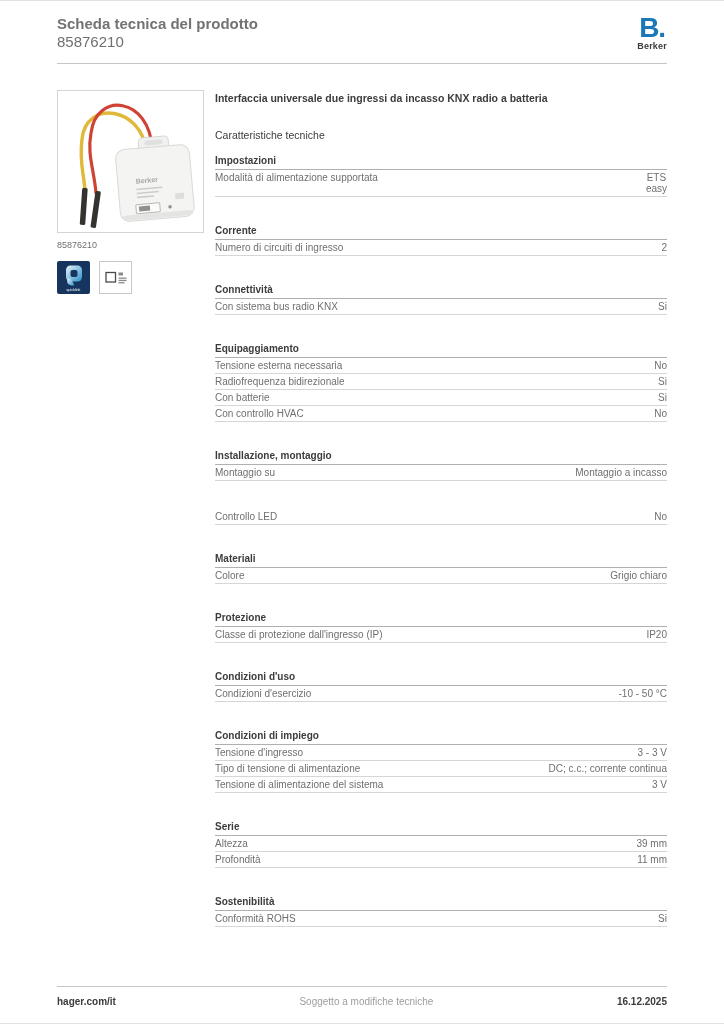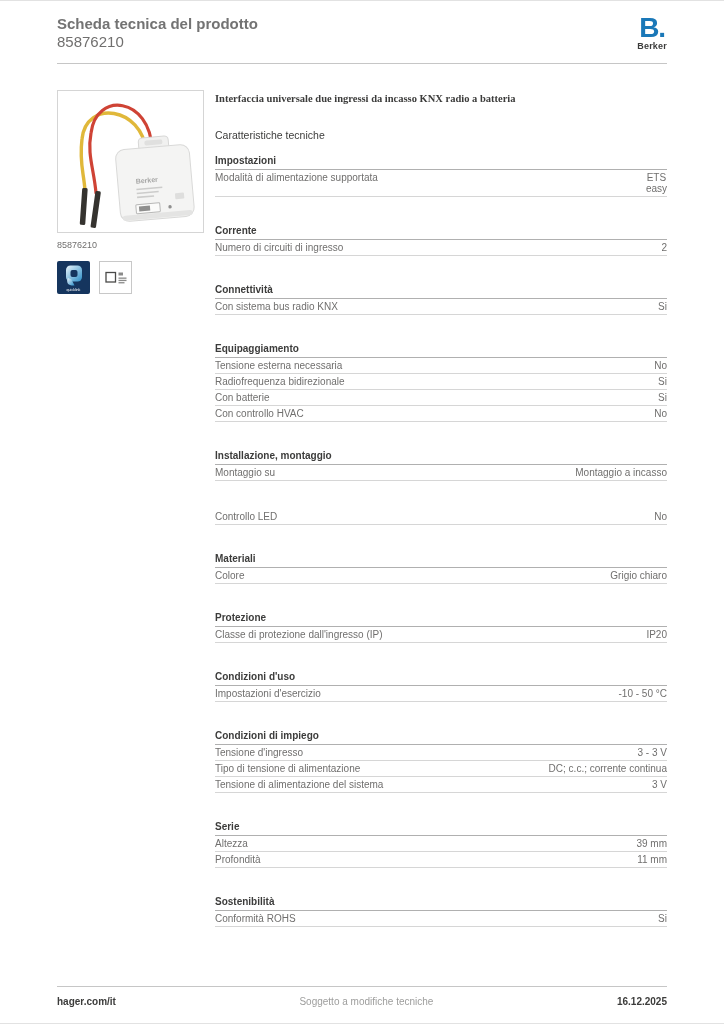--- a/index.html
+++ b/index.html
@@ -36,21 +36,21 @@
     border: 1px solid #d5d5d5; background: #ffffff;
     overflow: hidden;
   }
   .img-caption { font-size: 9px; color: #706f6e; margin-top: 7px; }
   .icon-row { display: flex; gap: 9px; margin-top: 11px; }
   .icon-box { width: 33px; height: 33px; flex: none; }
   .icon-quicklink { background: #15355e; border-radius: 2px; }
   .icon-flush { background: #ffffff; border: 1px solid #c8c8c8; }
 
   
-  .prod-title { font-size: 10.5px; font-weight: bold; color: #3c3c3b; line-height: 13px; margin-bottom: 24px; font-family: Liberation Serif, serif; }
+  .prod-title { font-size: 10.5px; font-weight: bold; color: #3c3c3b; line-height: 13px; margin-bottom: 24px; }
   .tech-caption { font-size: 10.5px; font-weight: normal; color: #3c3c3b; margin-bottom: 14px; }
 
   .tech-section { margin-bottom: 28px; }
   .tech-heading {
     font-size: 10px; font-weight: bold; color: #3c3c3b;
     padding-bottom: 3px; border-bottom: 1px solid #b0b0b0;
   }
   .tech-row {
     display: flex; justify-content: space-between; align-items: flex-start;
     font-size: 10px; color: #706f6e;
@@ -212,21 +212,21 @@
           <section class="tech-section">
             <div class="tech-heading">Protezione</div>
             <div class="tech-row">
               <span class="tech-label">Classe di protezione dall'ingresso (IP)</span>
               <span class="tech-value">IP20</span>
             </div>
           </section>
           <section class="tech-section">
             <div class="tech-heading">Condizioni d'uso</div>
             <div class="tech-row">
-              <span class="tech-label">Impostazioni d'esercizio</span>
+              <span class="tech-label">Condizioni d'esercizio</span>
               <span class="tech-value">-10 - 50 °C</span>
             </div>
           </section>
           <section class="tech-section">
             <div class="tech-heading">Condizioni di impiego</div>
             <div class="tech-row">
               <span class="tech-label">Tensione d'ingresso</span>
               <span class="tech-value">3 - 3 V</span>
             </div>
             <div class="tech-row">

